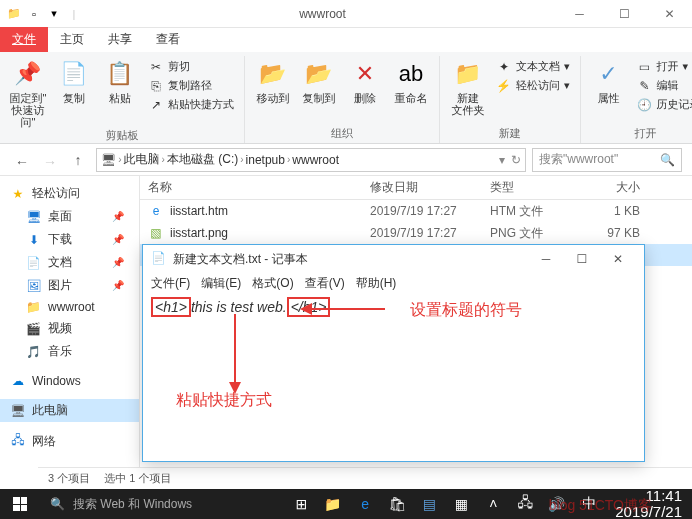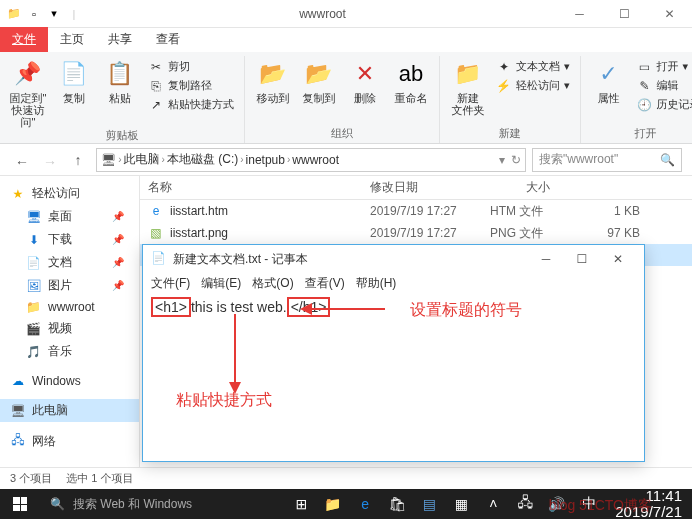--- a/index.html
+++ b/index.html
@@ -66,31 +66,31 @@
     .fl-date { width: 120px; color: #666; }
     .fl-type { width: 90px; color: #666; }
     .fl-size { width: 70px; text-align: right; padding-right: 10px; color: #666; }
     .file-icon { width: 16px; height: 16px; display: flex; align-items: center; justify-content: center; font-size: 12px; }
     .ie-icon { color: #1e88e5; }
     .png-icon { color: #7cb342; }
     .txt-icon { color: #888; }
     .pin-icon { color: #888; font-size: 10px; margin-left: auto; margin-right: 4px; }
     
     
-    .statusbar { height: 22px; border-top: 1px solid #e5e5e5; display: flex; align-items: center; padding: 0 10px; font-size: 11px; color: #555; gap: 14px; }
+    .statusbar { height: 22px; border-top: 1px solid #e5e5e5; display: flex; align-items: center; padding: 0 10px; font-size: 11px; color: #555; gap: 14px; margin-left: 38px; }
     
     
     .notepad { position: absolute; left: 142px; top: 244px; width: 503px; height: 218px; background: #fff; border: 1px solid #4faae4; box-shadow: 0 4px 16px rgba(0,0,0,0.2); z-index: 10; }
     .np-title { height: 28px; background: #fff; display: flex; align-items: center; padding: 0 8px; }
     .np-title-icon { width: 16px; height: 16px; margin-right: 6px; color: #5b9bd5; font-size: 12px; }
     .np-title-text { flex: 1; font-size: 12px; color: #333; }
     .np-win-ctrl { display: flex; gap: 0; }
     .np-wbtn { width: 36px; height: 22px; display: flex; align-items: center; justify-content: center; color: #555; font-size: 12px; }
     .np-menu { height: 20px; display: flex; gap: 11px; padding: 0 8px; font-size: 12px; color: #333; align-items: center; }
-    .np-body { padding: 4px 8px; font-family: Consolas, monospace; font-size: 14px; position: relative; height: calc(100% - 48px); }
+    .np-body { padding: 4px 8px; font-family: Consolas, monospace; font-size: 14px; position: relative; height: calc(100% - 48px); font-style: italic; }
     .np-line { display: flex; align-items: center; }
     .tag-box { border: 2px solid #e53935; padding: 0 2px; color: #333; font-size: 14px; }
     .np-text { color: #333; font-size: 14px; }
     
     
     .anno-red { position: absolute; color: #e53935; font-size: 16px; font-weight: normal; z-index: 20; }
     .arrow-svg { position: absolute; z-index: 20; }
     
     
     .taskbar { position: absolute; bottom: 0; left: 0; right: 0; height: 30px; background: #1f1f1f; display: flex; align-items: center; color: #fff; }
@@ -300,20 +300,21 @@
     <div class="sb-item">
         <span class="sb-icon" style="color:#1976d2">🖧</span>
         <span>网络</span>
       </div>
   </div>
 
   <div class="filelist">
     <div class="fl-header">
       <div class="fl-col-name">名称</div>
       <div class="fl-col-date">修改日期</div>
+      <div class="fl-col-type">类型</div>
       <div class="fl-col-size">大小</div>
     </div>
     <div class="fl-row">
       <div class="fl-name">
           <span class="file-icon ie-icon">e</span>
           <span>iisstart.htm</span>
         </div>
       <div class="fl-date">2019/7/19 17:27</div>
       <div class="fl-type">HTM 文件</div>
       <div class="fl-size">1 KB</div>

